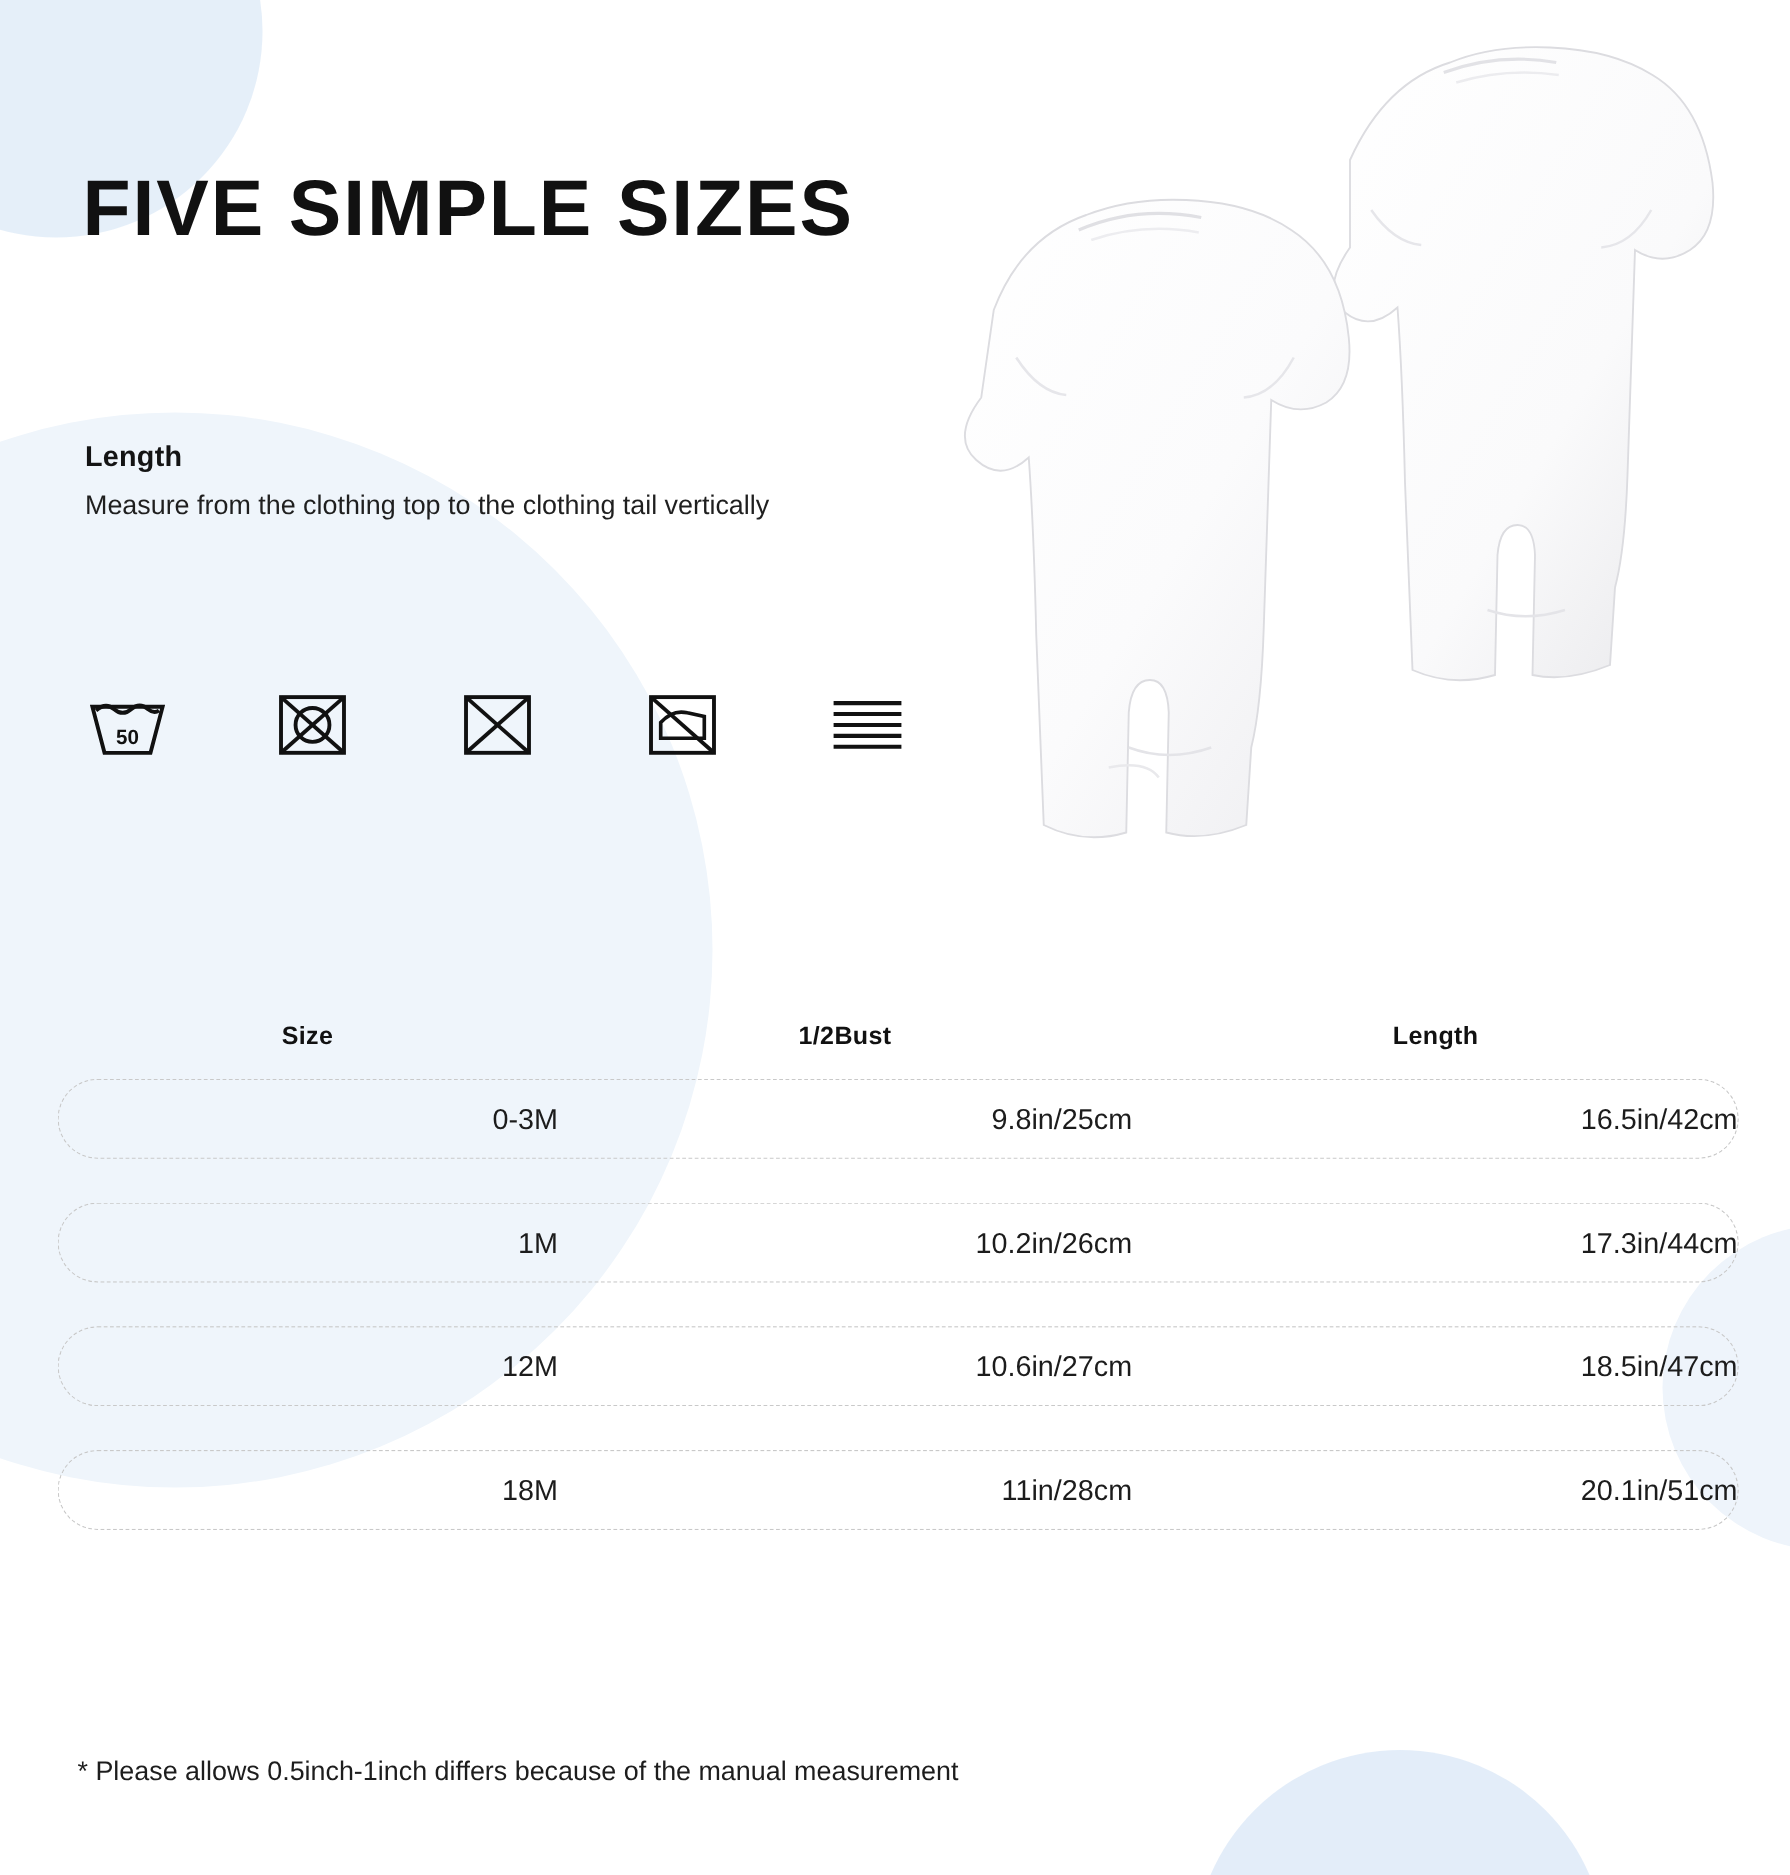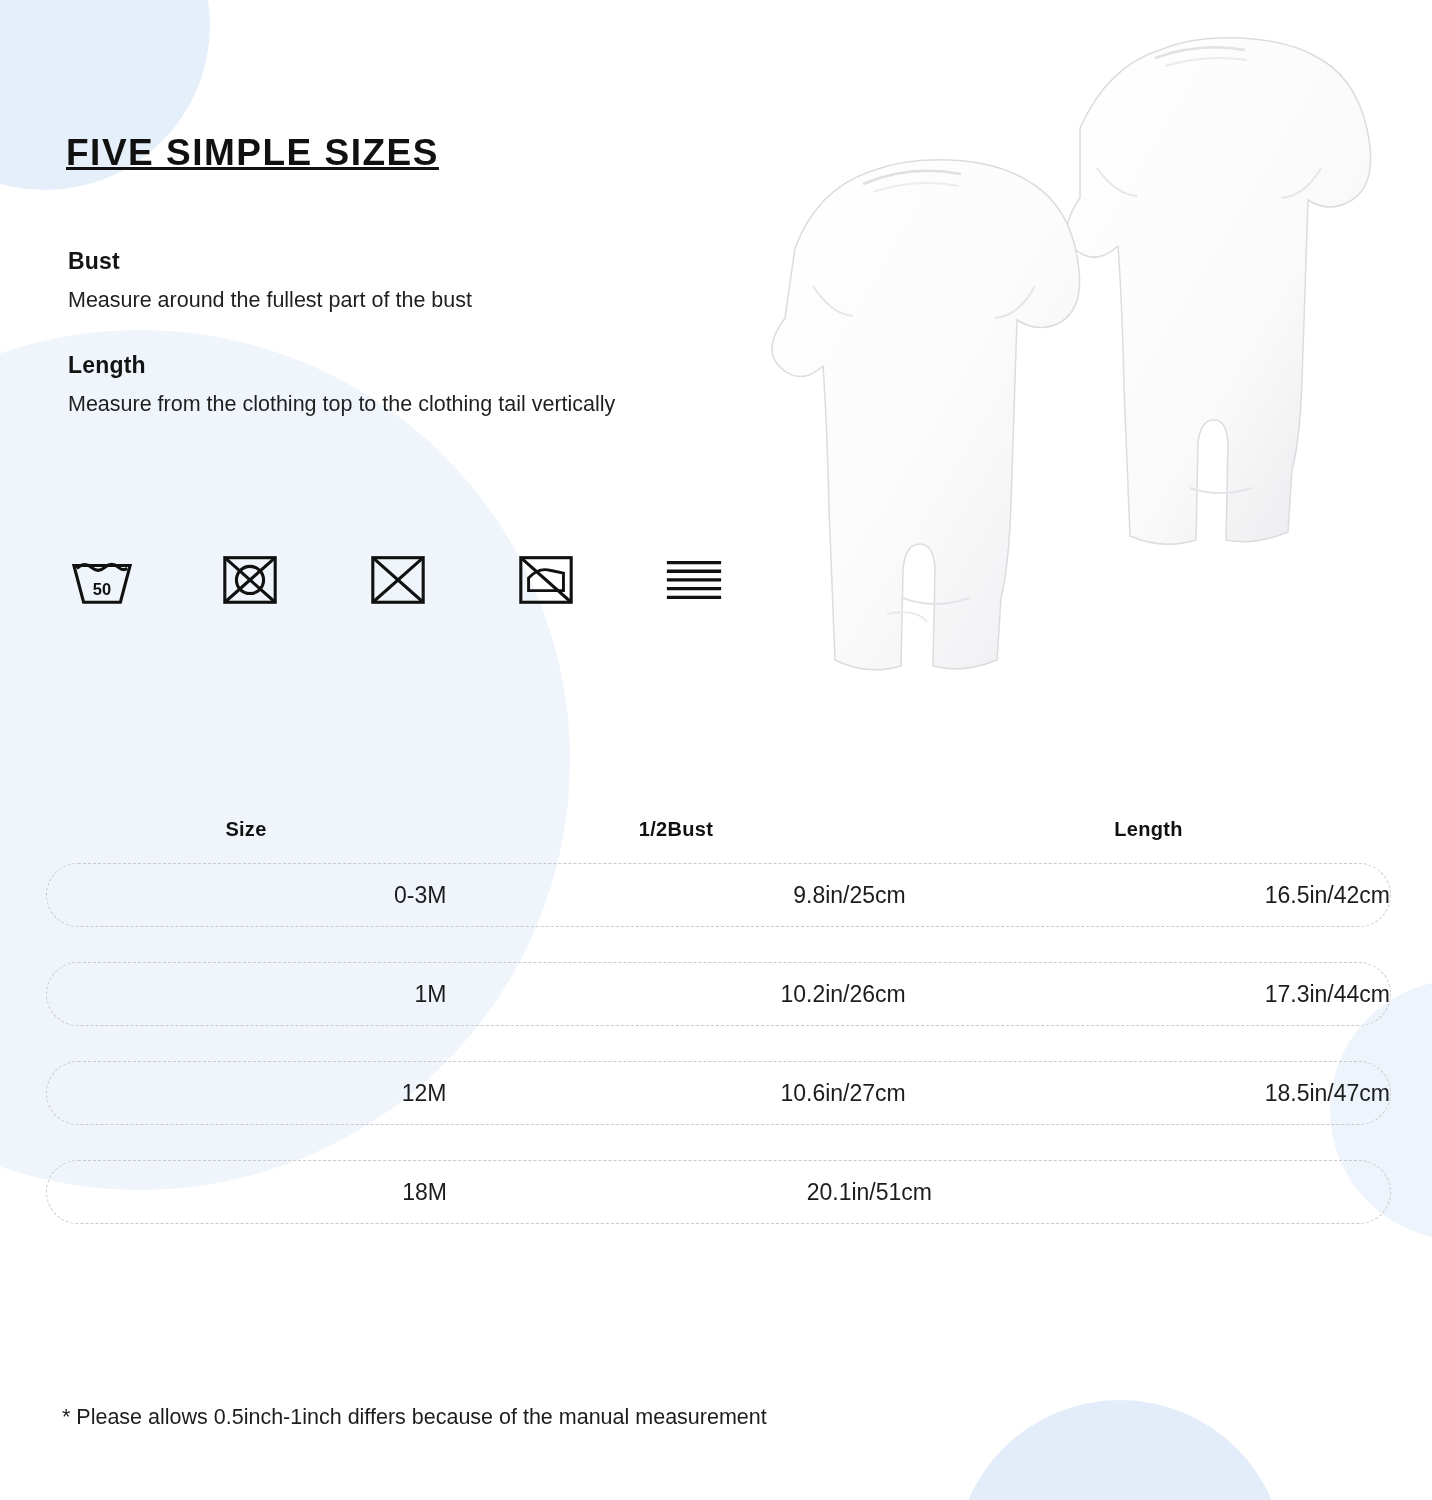--- a/index.html
+++ b/index.html
@@ -61,26 +61,25 @@
     z-index: 2;
     width: 100%;
     height: 100%;
   }
 
   
   .headline {
     position: absolute;
     left: 66px;
     top: 134px;
-    font-size: 37px;
+    font-size: 63px;
     font-weight: bold;
     letter-spacing: 1.5px;
     color: #111111;
     line-height: 1.05;
-    text-decoration: underline;
   }
   .meas-block {
     position: absolute;
     left: 68px;
     width: 620px;
   }
   .meas-bust { top: 248px; }
   .meas-length { top: 352px; }
   .meas-title {
     font-size: 23px;
@@ -171,24 +170,20 @@
 
   <div class="blob blob-top-left"></div>
   <div class="blob blob-mid-left"></div>
   <div class="blob blob-bottom-right"></div>
   <div class="blob blob-far-right"></div>
 
   <div class="content">
 
     <div class="headline">FIVE SIMPLE SIZES</div>
 
-    <div class="meas-block meas-bust">
-      <p class="meas-title">Bust</p>
-      <p class="meas-text">Measure around the fullest part of the bust</p>
-    </div>
 
     <div class="meas-block meas-length">
       <p class="meas-title">Length</p>
       <p class="meas-text">Measure from the clothing top to the clothing tail vertically</p>
     </div>
 
     <div class="care-icons">
 
       <span>
         <svg class="care-icon" viewBox="0 0 70 64" xmlns="http://www.w3.org/2000/svg">
@@ -330,20 +325,21 @@
       </div>
 
       <div class="row">
         <div class="td col-size">12M</div>
         <div class="td col-bust">10.6in/27cm</div>
         <div class="td col-length">18.5in/47cm</div>
       </div>
 
       <div class="row">
         <div class="td col-size">18M</div>
+        <div class="td col-bust">11in/28cm</div>
         <div class="td col-length">20.1in/51cm</div>
       </div>
 
 
     </div>
 
     <div class="footnote">* Please allows 0.5inch-1inch differs because of the  manual measurement</div>
 
   </div>
 </div>

